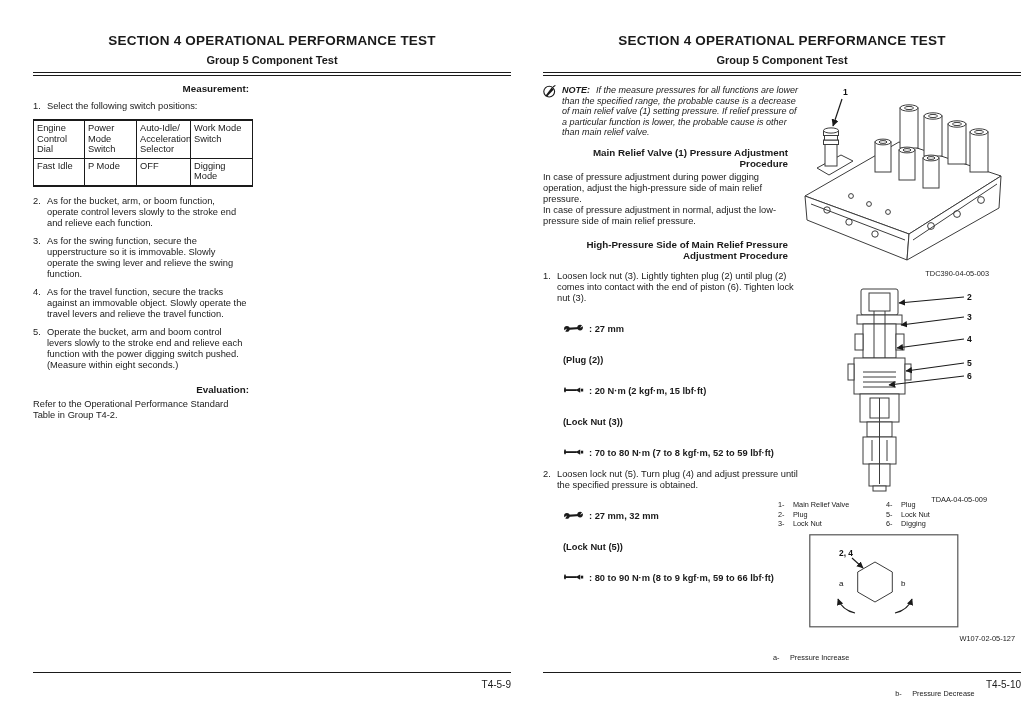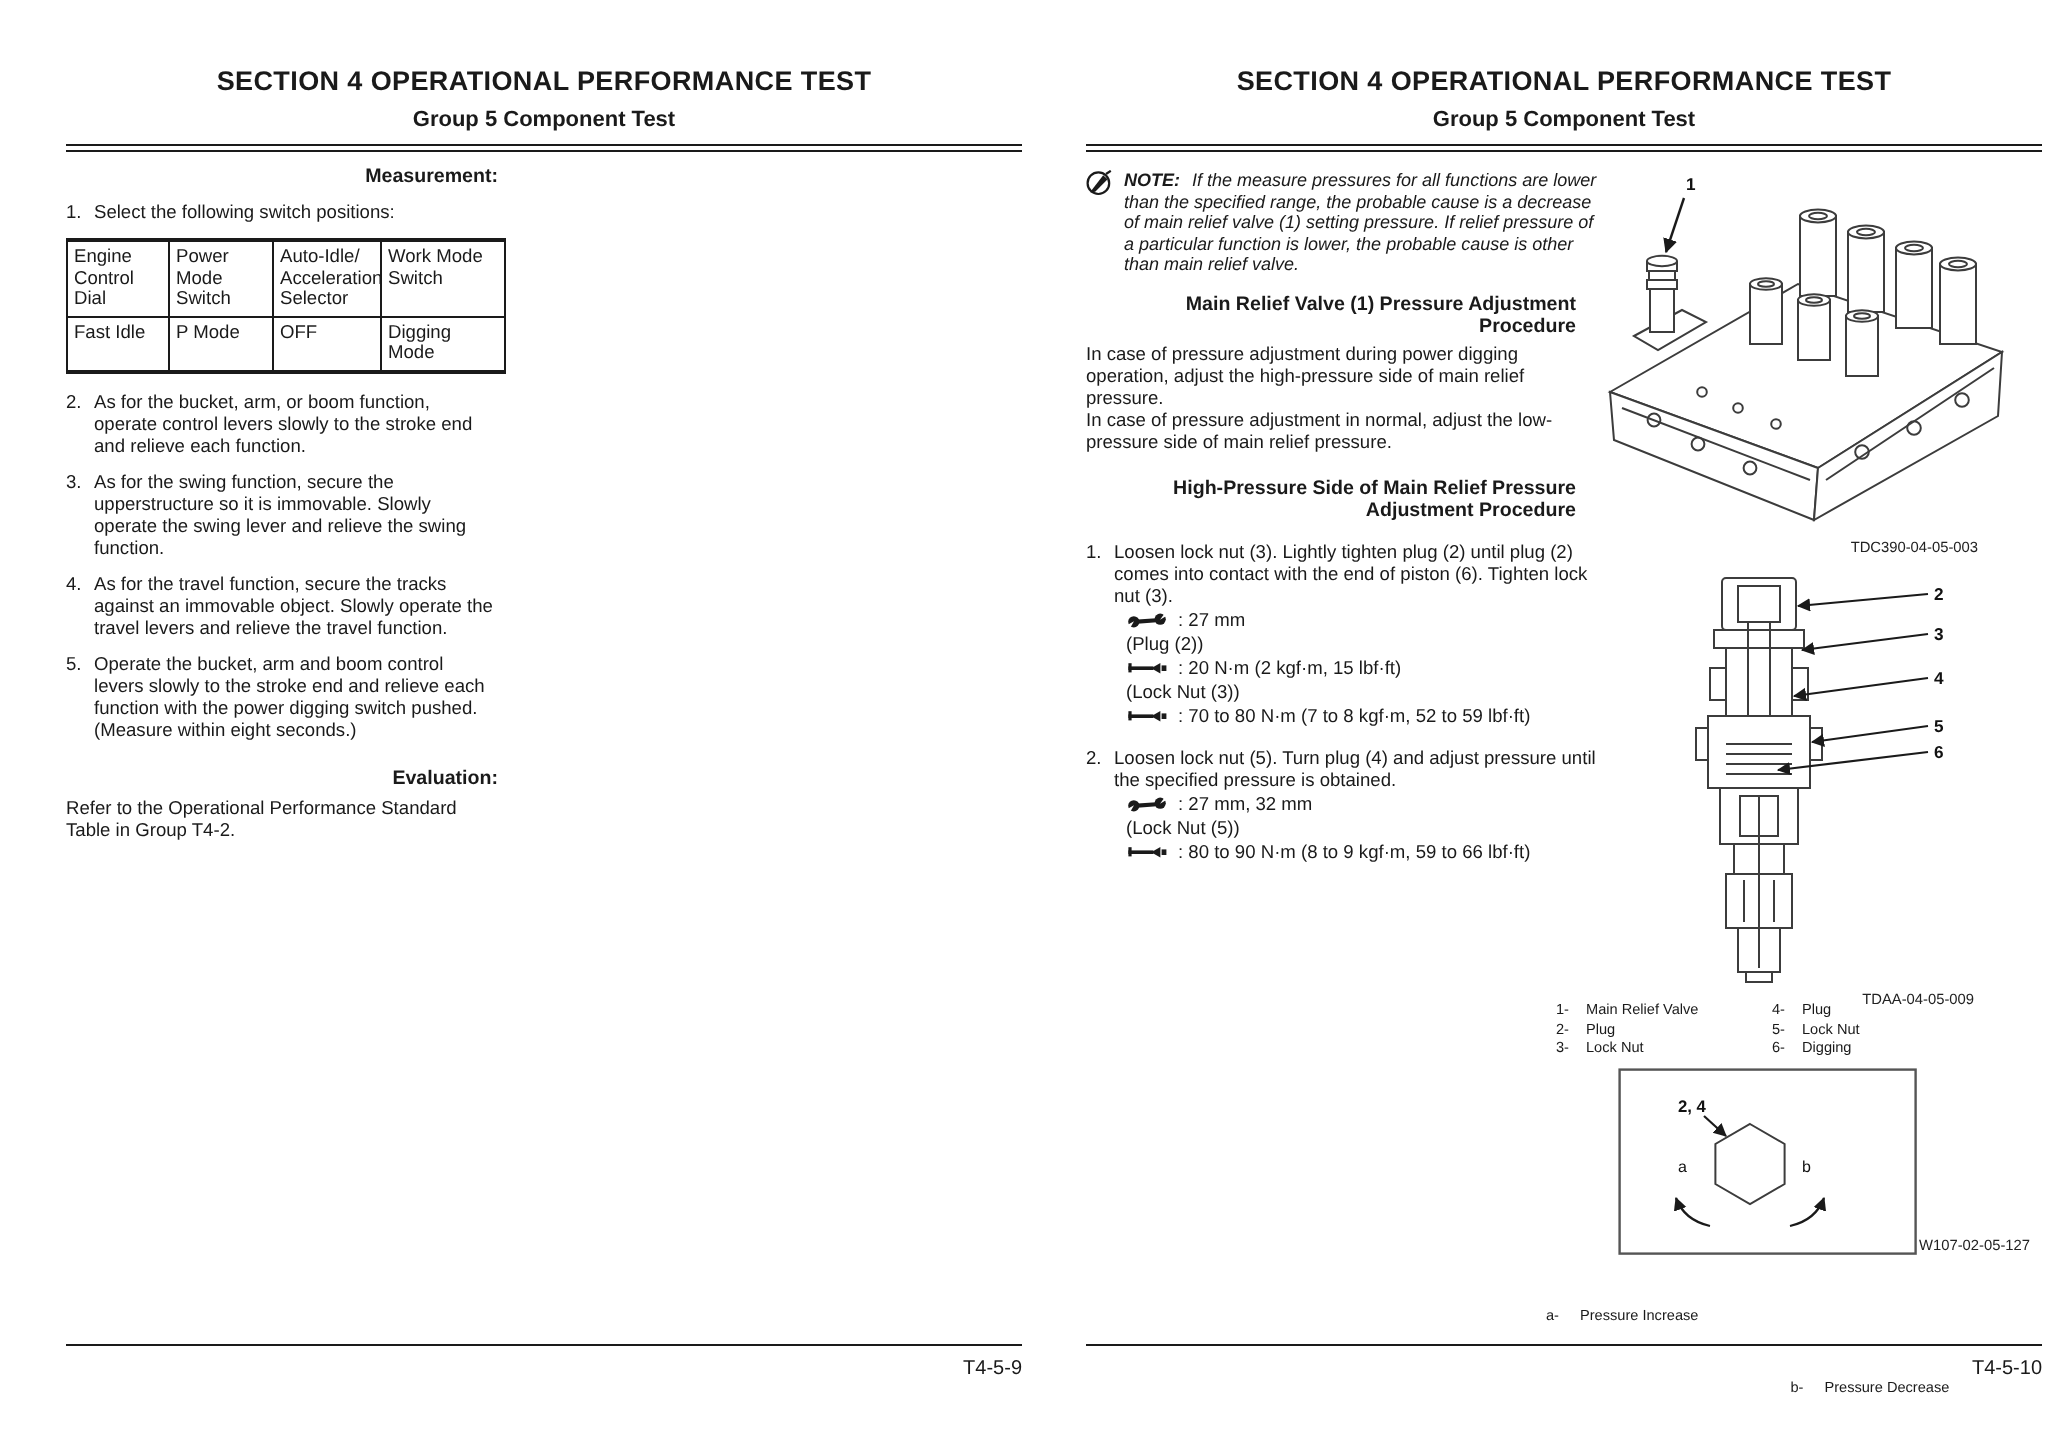--- a/index.html
+++ b/index.html
@@ -31,34 +31,34 @@
   .eval-block{margin-top:13px;}
 
   
   .r-content{width:258px;margin-top:9px;}
   .note-block{position:relative;padding-left:19px;font-style:italic;font-size:9px;line-height:10.6px;}
   .note-pen{position:absolute;left:0;top:0;width:13px;height:13px;}
   .note-label{font-weight:bold;margin-right:6px;}
   .r-head{margin-top:9px;width:245px;}
   .r-para{margin-top:3px;}
   .r-step{display:flex;margin-top:10px;}
-  .spec-row{display:flex;align-items:center;margin-left:20px;margin-top:1px;}
+  .spec-row{display:flex;align-items:flex-start;margin-left:20px;margin-top:20px;font-weight:bold;}
   .spec-icon{width:21px;height:9px;margin-right:5px;flex:none;}
   .spec-text{font-size:9.3px;line-height:11px;}
 
   
   .fig{position:absolute;}
   .fig svg{display:block;}
   .fig-caption{font-size:7.4px;line-height:9px;text-align:right;margin-top:3px;color:#222;}
   #fig1{left:248px;top:50px;width:228px;}
   #fig1 .fig-caption{padding-right:30px;}
   #fig2{left:296px;top:250px;width:156px;}
   #fig2 .fig-caption{padding-right:8px;}
   #fig3{left:266px;top:500px;width:150px;}
-  .fig3-caption{position:absolute;left:266px;top:584px;width:206px;text-align:right;font-size:7.4px;color:#222;}
+  .fig3-caption{position:absolute;left:266px;top:600px;width:206px;text-align:right;font-size:7.4px;color:#222;}
   .lineart{stroke:#3c3c3c;fill:none;stroke-width:1;}
   .lineart-f{stroke:#3c3c3c;fill:#ffffff;stroke-width:1;}
   .callout-txt{font-size:8.6px;font-weight:bold;fill:#111;}
   .small-txt{font-size:8px;fill:#111;}
 
   .parts-legend{position:absolute;left:235px;top:466px;display:flex;}
   .legend-col{width:108px;}
   .legend-row{font-size:7.3px;line-height:9.6px;white-space:nowrap;}
   .legend-num{display:inline-block;width:15px;}
   .dir-legend{position:absolute;left:230px;top:619px;display:flex;font-size:7.3px;line-height:9px;}

